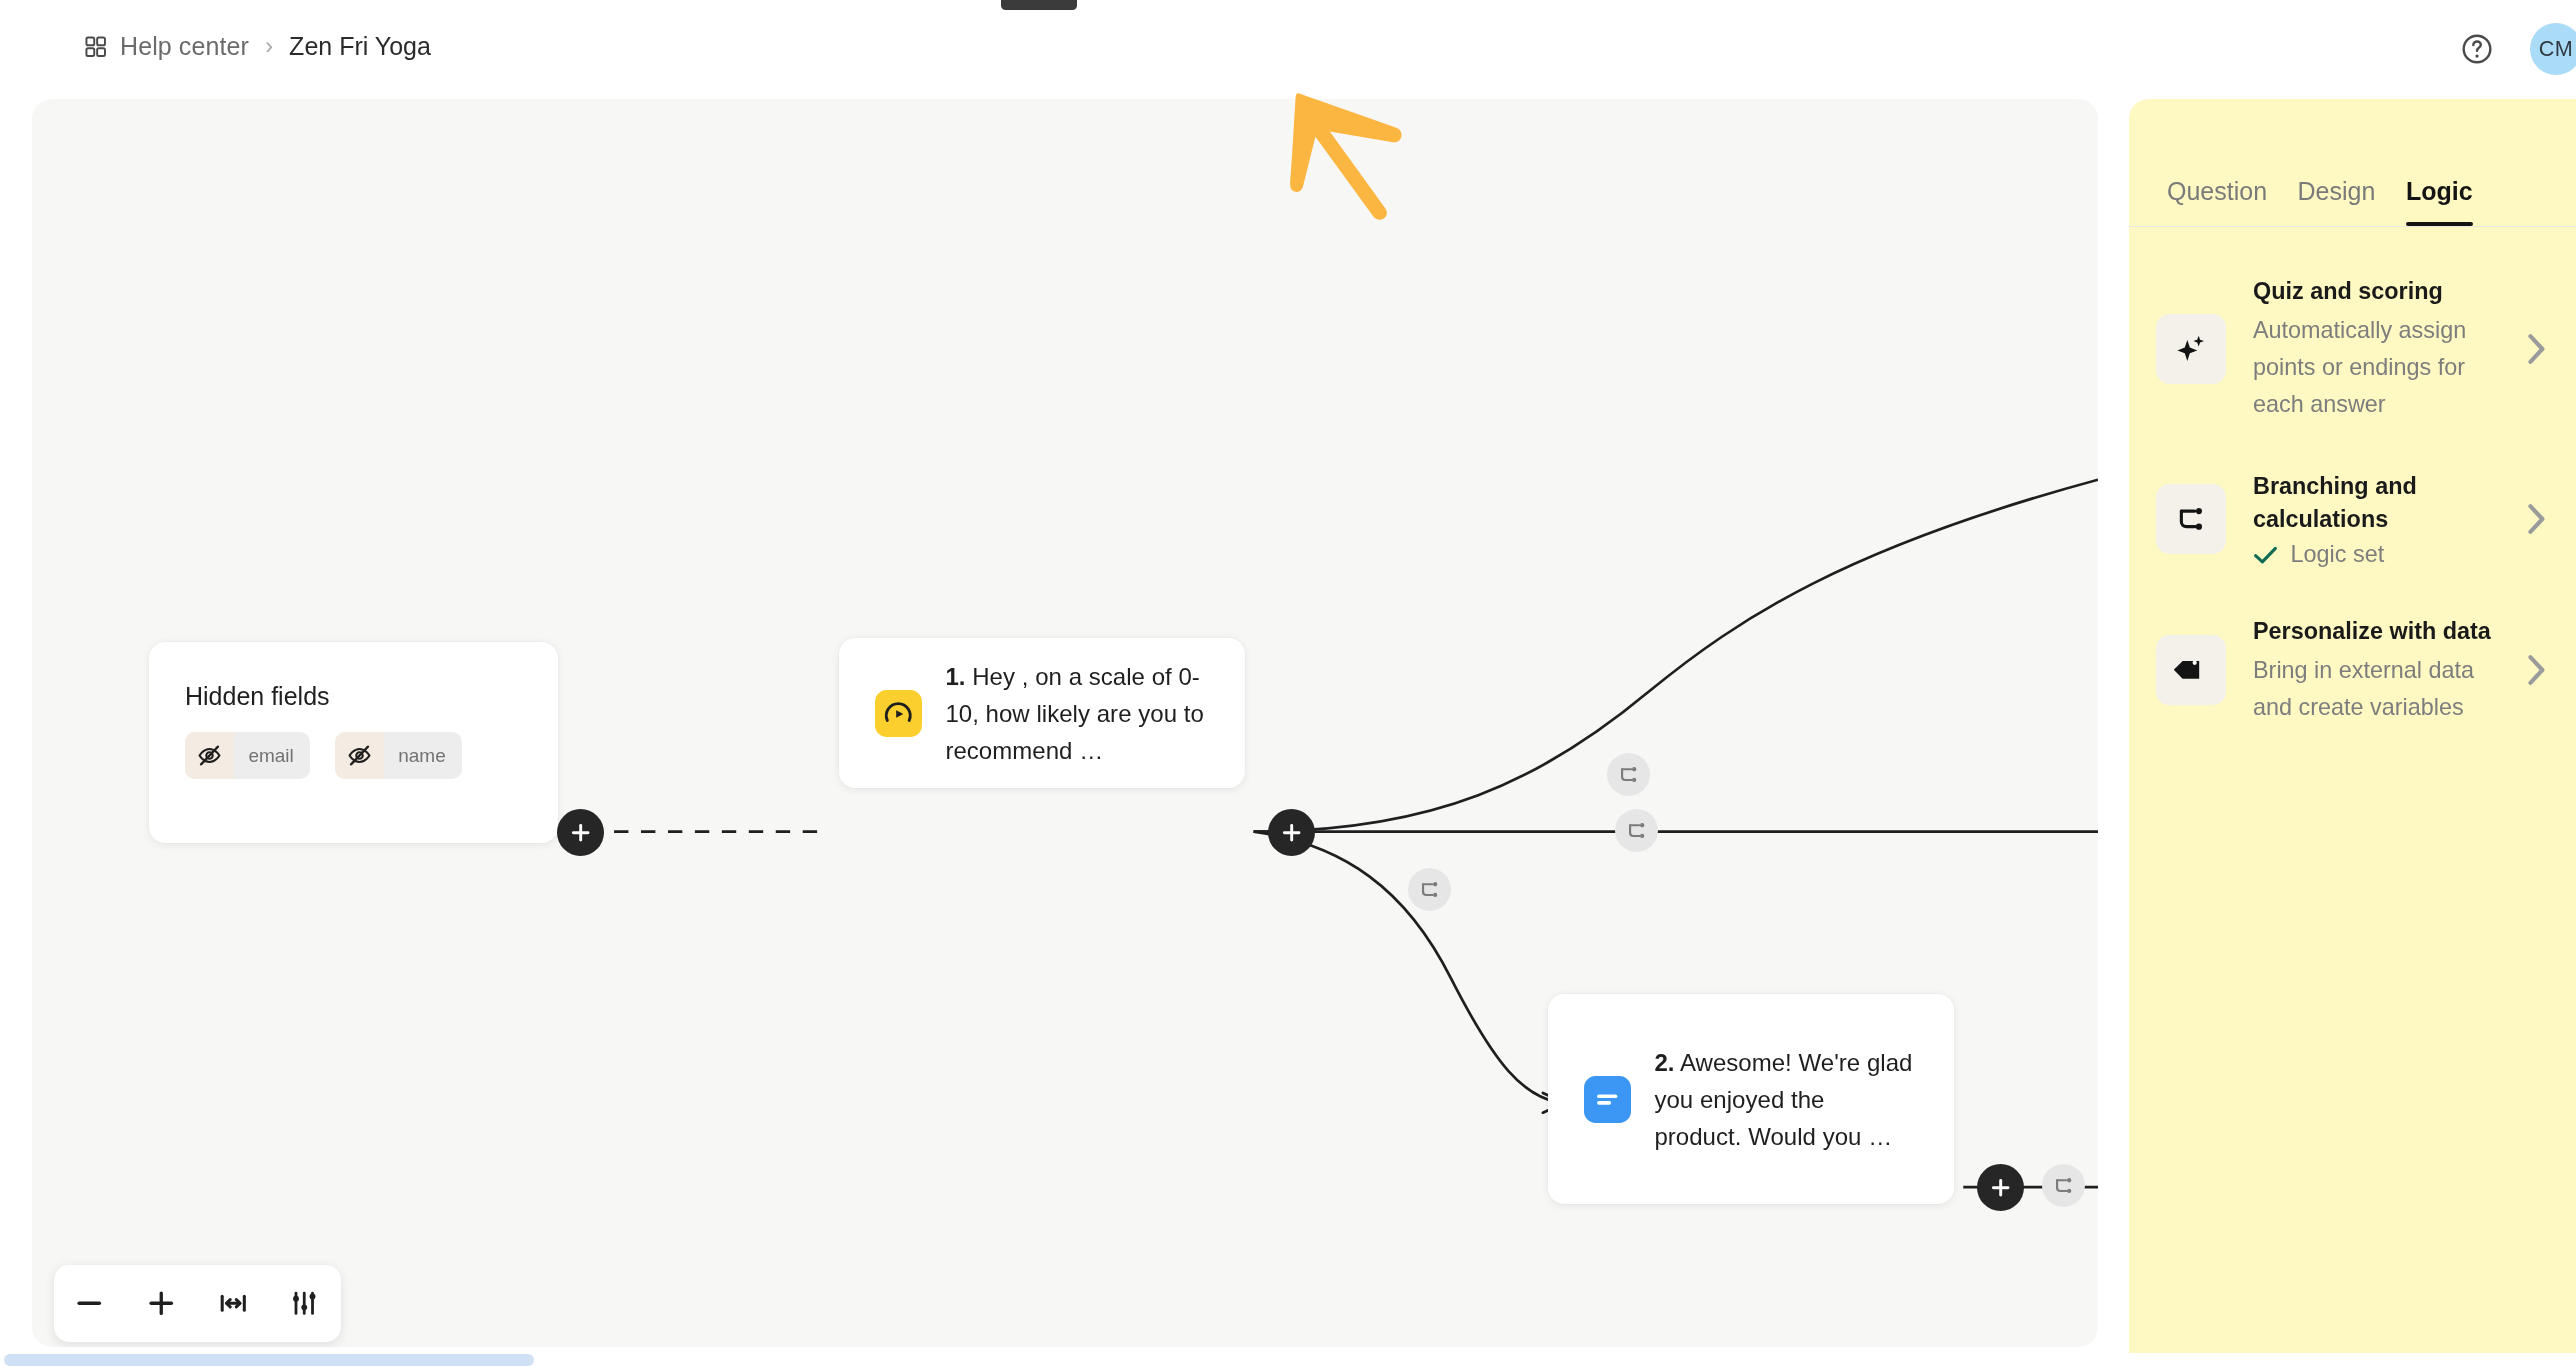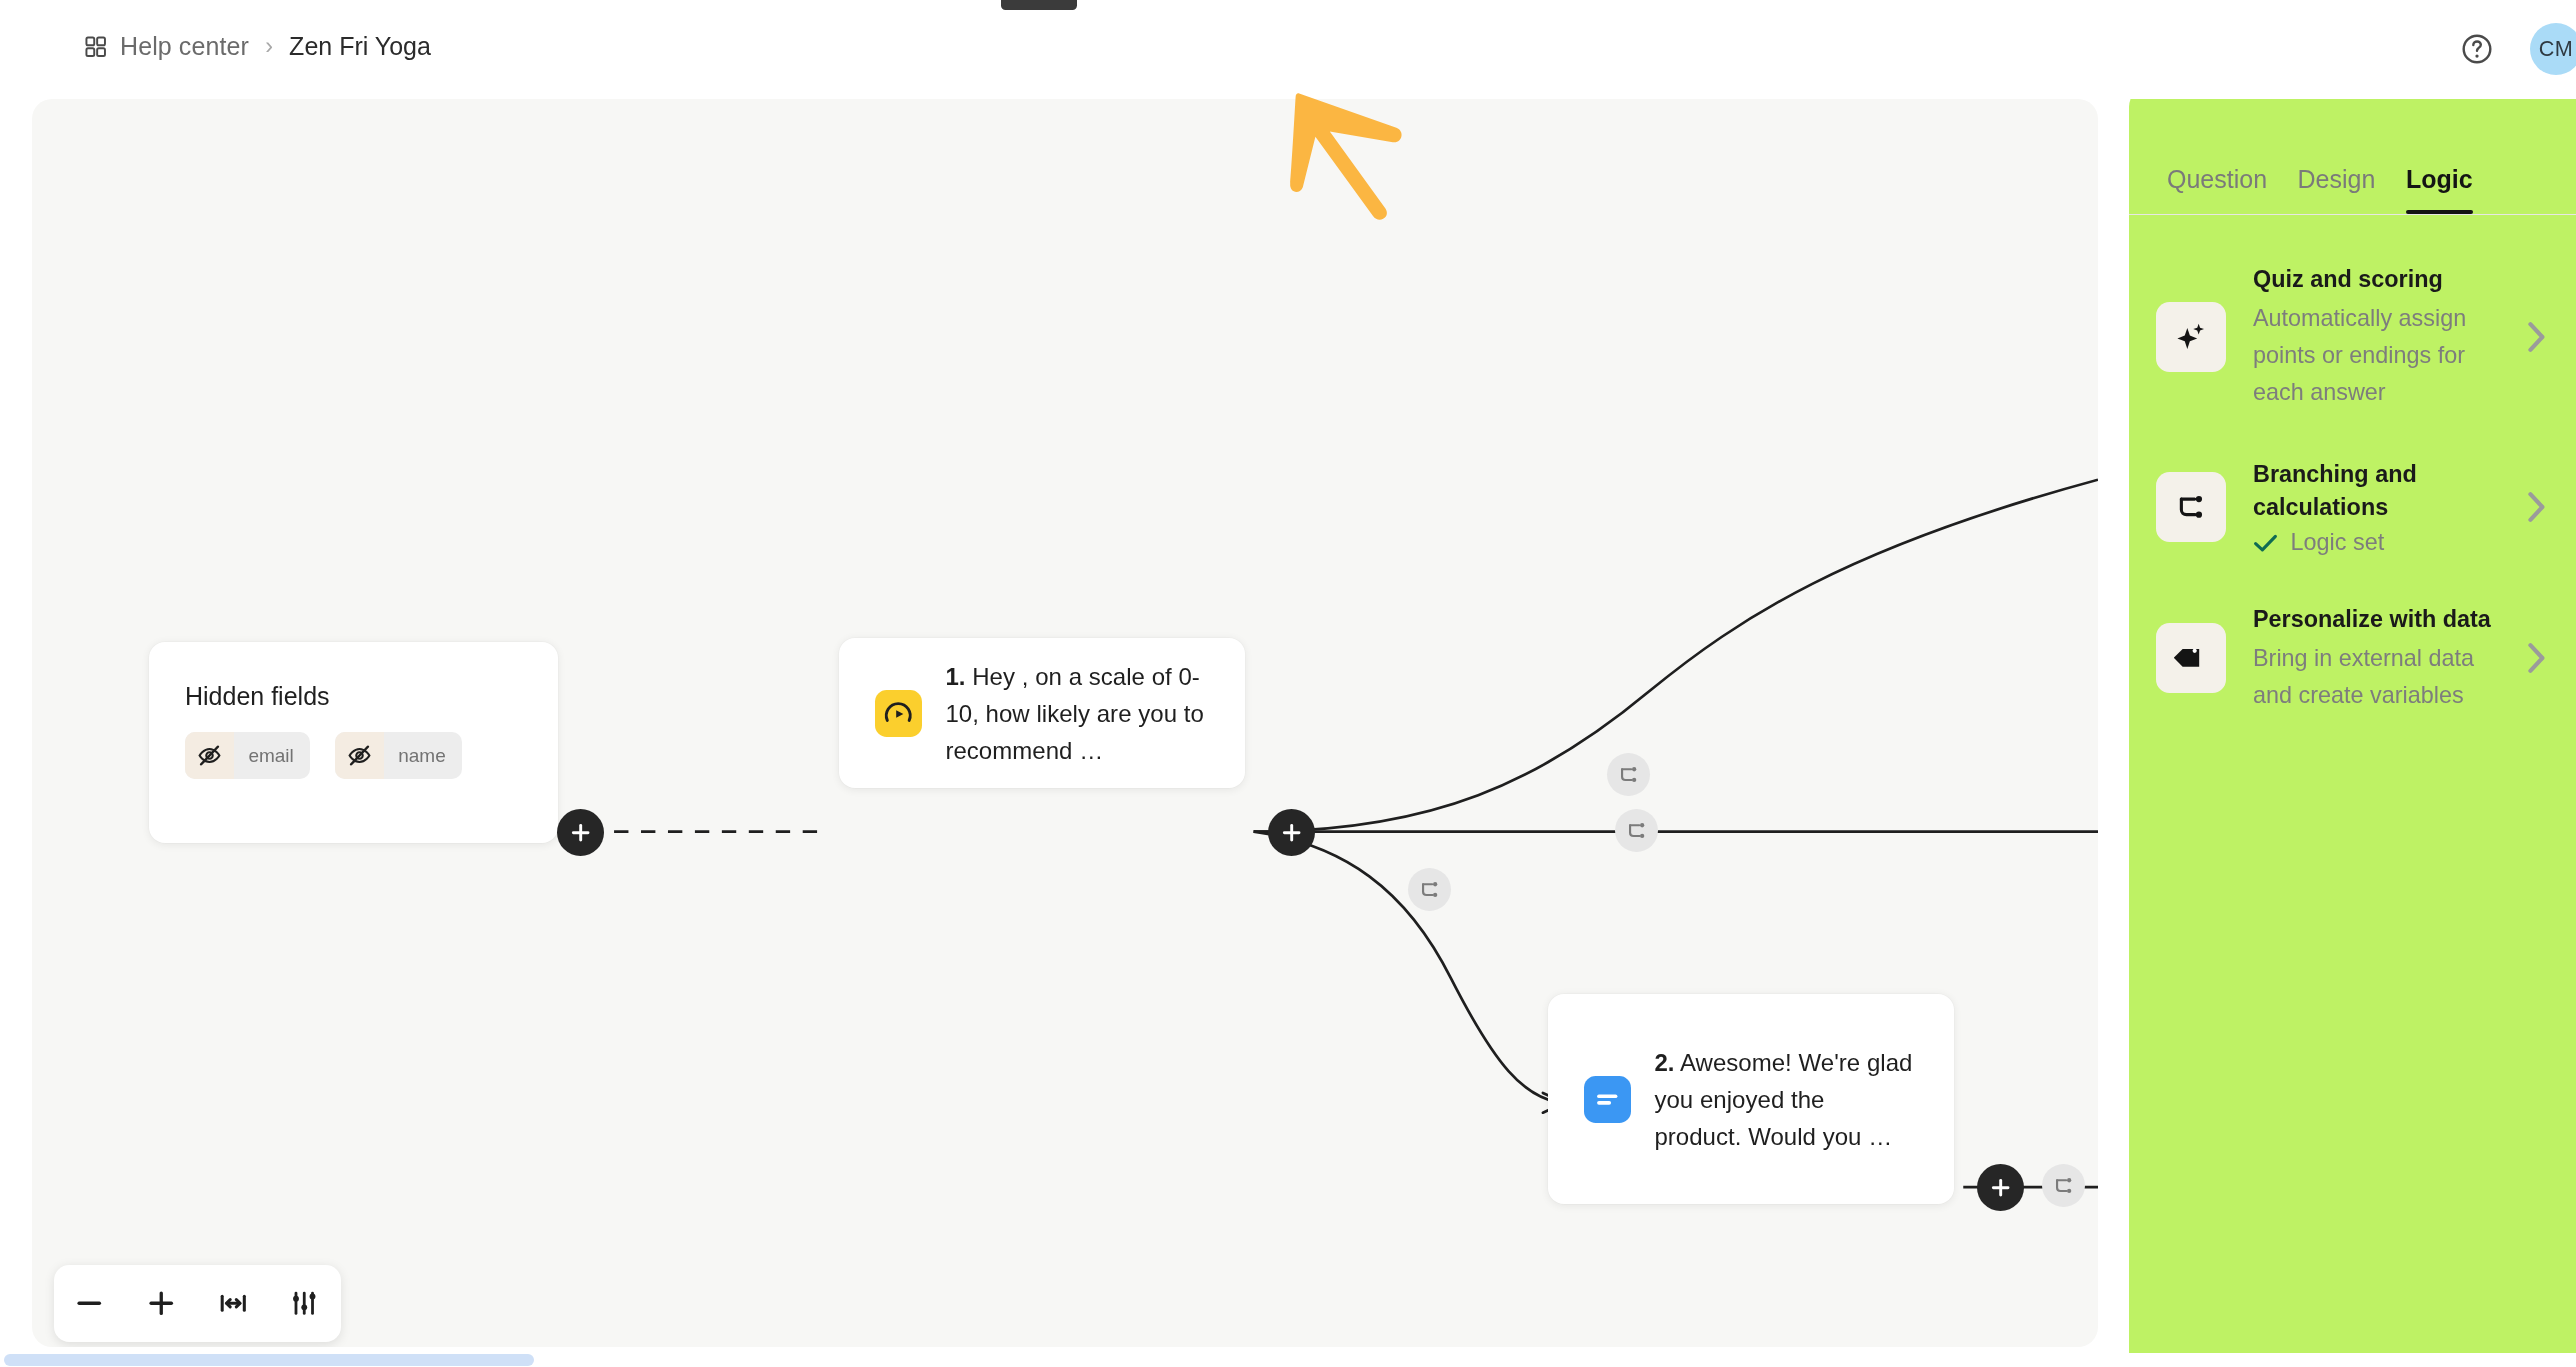--- a/index.html
+++ b/index.html
@@ -141,22 +141,22 @@
     border: none; display: flex; align-items: center; justify-content: center;
     cursor: pointer;
   }
   .zb-btn svg { width: 30.5px; height: 30.5px; display: block; }
 
   
   .pointer-arrow { position: absolute; left: 1265px; top: 90px; z-index: 40; }
 
   
   .sidebar {
-    position: absolute; left: 2129px; top: 87px; width: 447px; height: 1268px;
-    background: #bef264; border-radius: 20px 0 0 0;
+    position: absolute; left: 2129px; top: 99px; width: 447px; height: 1268px;
+    background: #fef9c3; border-radius: 20px 0 0 0;
   }
   .sb-tabs {
     display: flex; align-items: flex-end; gap: 30.5px;
     padding: 41px 0 0 38px; height: 128px; border-bottom: 0.9px solid #e7e7e4;
   }
   .sb-tab {
     font-size: 25px; color: #7a7a7a; padding-bottom: 20px; cursor: pointer;
     background: none; border: none; font-family: inherit; position: relative;
     white-space: nowrap;
   }

